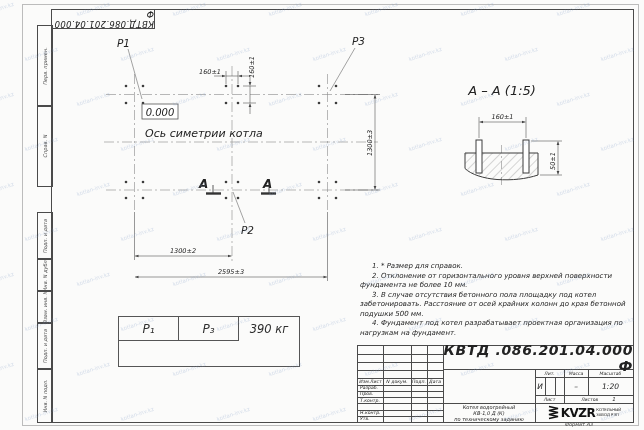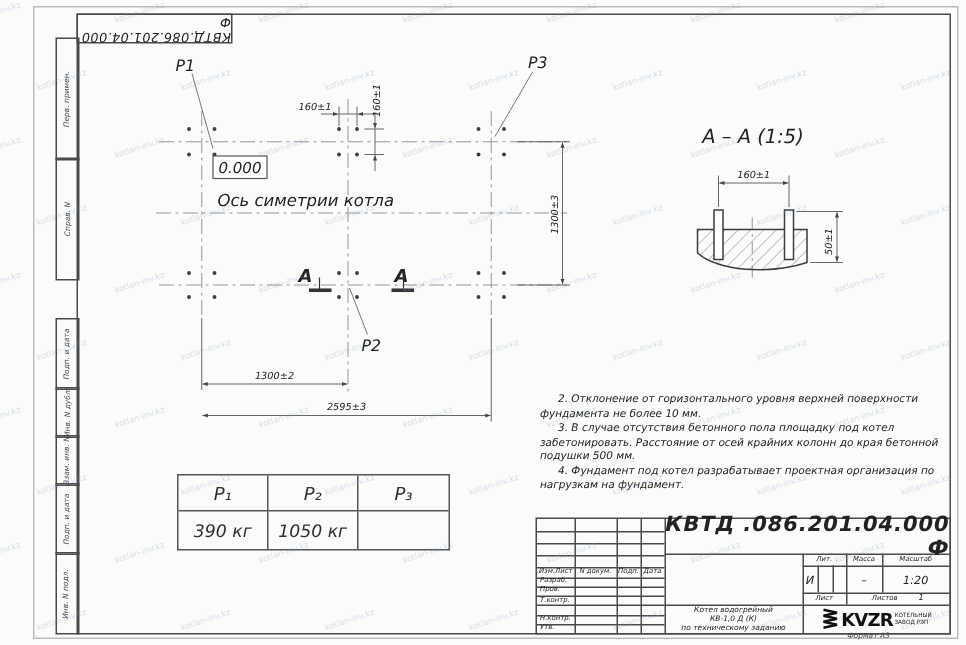--- a/index.html
+++ b/index.html
@@ -214,31 +214,30 @@
     <g stroke="#555" stroke-width="0.6">
       <line x1="531" y1="141" x2="562" y2="141"></line>
       <line x1="540" y1="175" x2="562" y2="175"></line>
       <line x1="558" y1="141.5" x2="558" y2="174.5" marker-start="url(#arr)" marker-end="url(#arr)"></line>
     </g>
     <text class="dimtxt" transform="translate(554.5,170) rotate(-90)" text-anchor="start">50±1</text>
   </g>
 </svg>
 
 <div class="abs notes">
+  <div class="note">1. * Размер для справок.</div>
   <div class="note">2. Отклонение от горизонтального уровня верхней поверхности фундамента не более 10 мм.</div>
   <div class="note">3. В случае отсутствия бетонного пола площадку под котел забетонировать. Расстояние от осей крайних колонн до края бетонной подушки 500 мм.</div>
   <div class="note">4. Фундамент под котел разрабатывает проектная организация по нагрузкам на фундамент.</div>
 </div>
 
 <div class="abs ltable">
   <div class="cell hd">P₁</div>
-  <div class="cell hd">P₂</div>
   <div class="cell hd">P₃</div>
   <div class="cell v">390 кг</div>
-  <div class="cell v">1050 кг</div>
 </div>
 
 <div class="abs tb">
 
   <div class="vl" style="left:85px;top:0;height:76px;"></div>
   <div class="vl" style="left:25px;top:0;height:76px;"></div>
   <div class="vl" style="left:53px;top:0;height:76px;"></div>
   <div class="vl" style="left:69px;top:0;height:76px;"></div>
   <div class="hl" style="left:0;top:8px;width:85px;"></div>
   <div class="hl" style="left:0;top:16px;width:85px;"></div>

